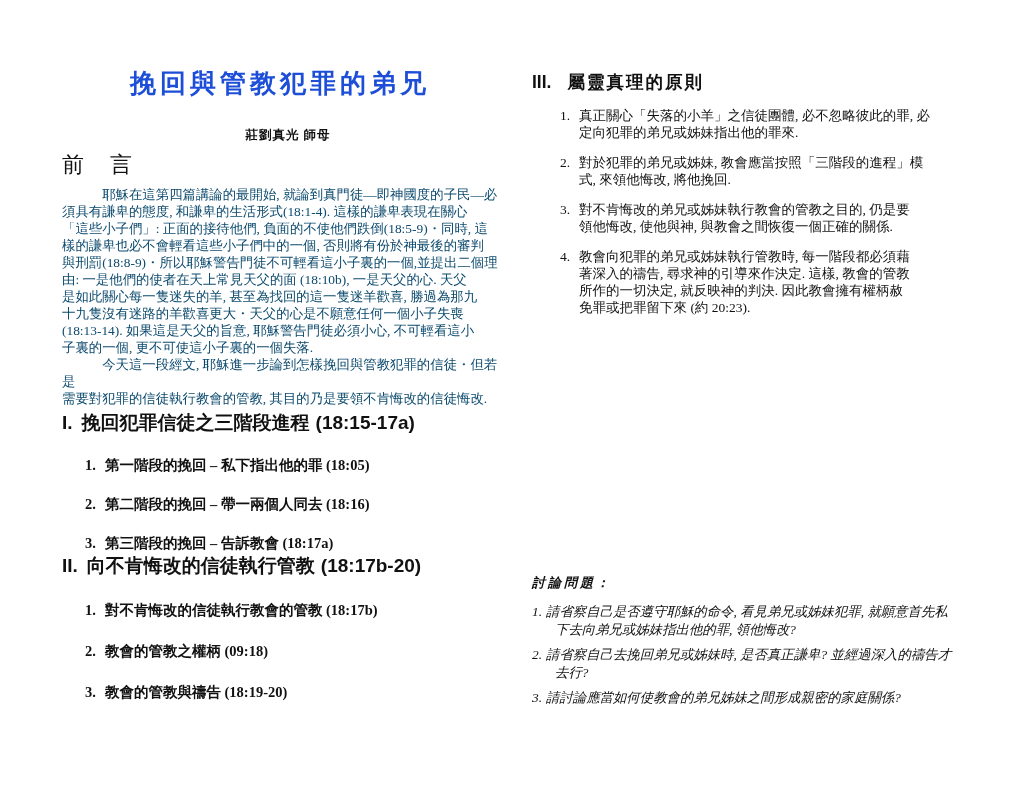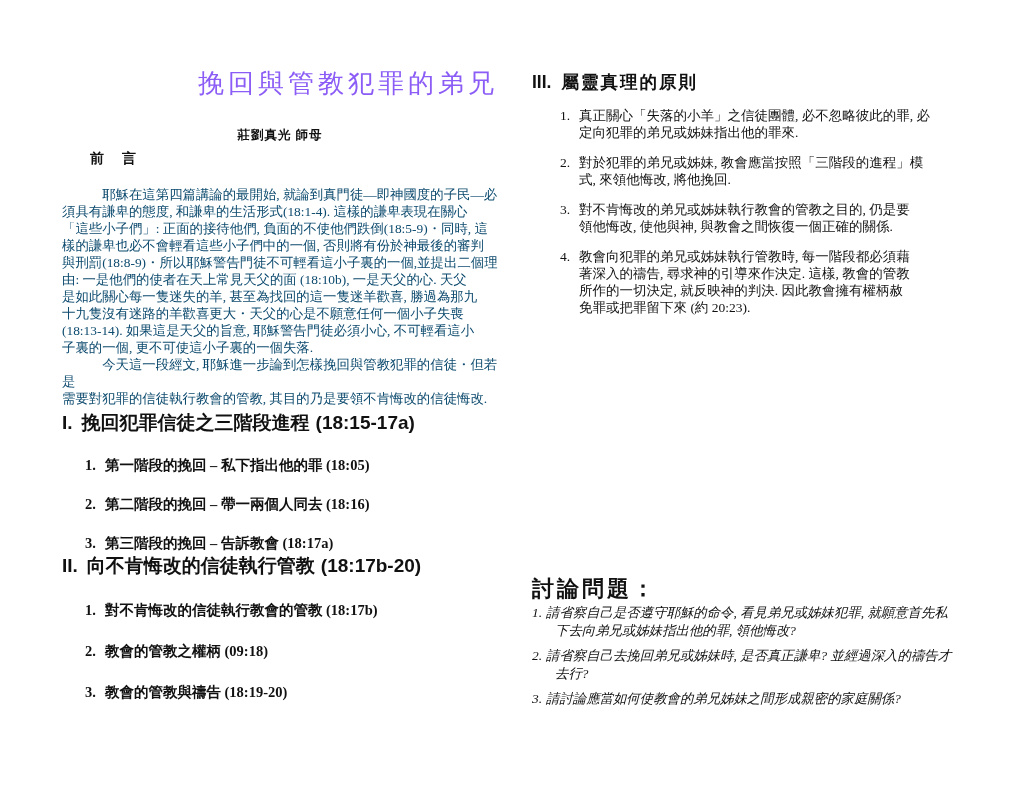--- a/index.html
+++ b/index.html
@@ -28,52 +28,52 @@
     left: 532px;
     top: 0;
     width: 462px;
     height: 791px;
   }
   .doc-title {
     position: absolute;
     top: 66px;
     left: 0;
     width: 100%;
-    text-align: right;
+    text-align: center;
     font-size: 26px;
-    font-weight: normal;
+    font-weight: bold;
     letter-spacing: 4px;
-    color: #8b5cf6;
+    color: #1d4ed8;
   }
   .doc-scripture {
     position: absolute;
     top: 104px;
     left: 0;
     width: 100%;
     text-align: center;
     font-size: 15px;
     font-weight: bold;
     letter-spacing: 1px;
   }
   .doc-author {
     position: absolute;
     top: 127px;
-    left: 0;
+    left: 8px;
     width: 100%;
     text-align: center;
     font-size: 12.5px;
     font-weight: bold;
     letter-spacing: 1px;
   }
   .preface-heading {
     position: absolute;
     top: 150px;
-    left: 28px;
-    font-size: 14px;
-    font-weight: bold;
+    left: 0;
+    font-size: 22px;
+    font-weight: normal;
     letter-spacing: 2px;
   }
   .preface-body {
     position: absolute;
     top: 186px;
     left: 0;
     width: 436px;
   }
   .para {
     font-size: 13.4px;
@@ -116,21 +116,21 @@
     top: 70px;
     left: 0;
     width: 462px;
   }
   .principles-heading {
     font-size: 17.5px;
     font-weight: bold;
     letter-spacing: 2px;
     margin-bottom: 13px;
   }
-  .principles-heading .sec-numeral { letter-spacing: 0; margin-right: 10px; }
+  .principles-heading .sec-numeral { letter-spacing: 0; margin-right: 16px; }
   .p-item {
     display: flex;
     margin: 0 0 13px 28px;
     font-size: 13.5px;
   }
   .p-num {
     flex: none;
     width: 19px;
     line-height: 17px;
   }
@@ -139,23 +139,25 @@
     line-height: 17px;
     white-space: pre-line;
   }
   .discussion {
     position: absolute;
     top: 574px;
     left: 0;
     width: 462px;
   }
   .discussion-heading {
-    font-size: 22px;
-    font-weight: bold;
+    font-size: 13px;
+    font-weight: bold;
+    font-style: italic;
     letter-spacing: 3px;
+    margin-bottom: 11px;
   }
   .q-item {
     display: flex;
     margin-bottom: 8px;
     font-style: italic;
     font-size: 13.4px;
   }
   .q-num {
     flex: none;
     width: 14px;

